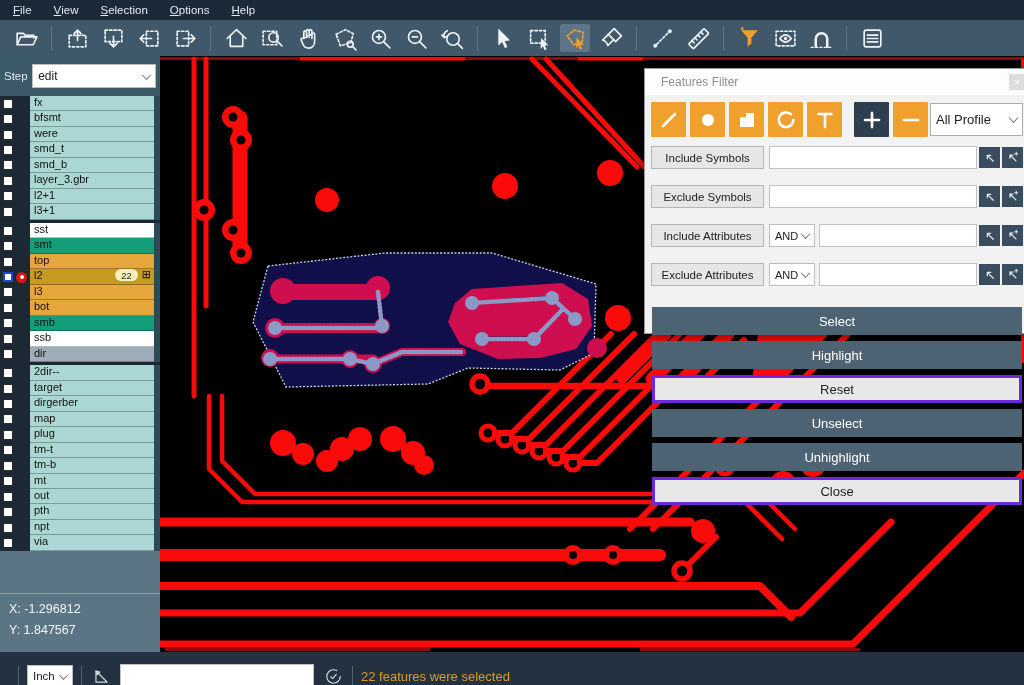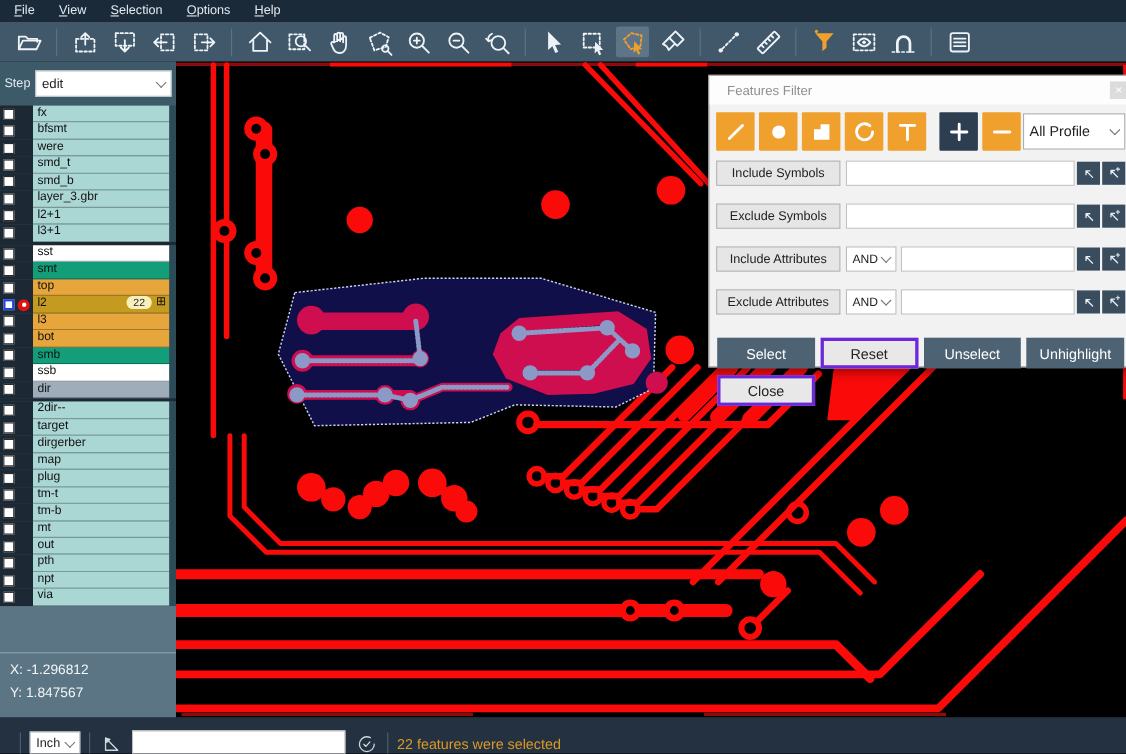--- a/index.html
+++ b/index.html
@@ -88,21 +88,21 @@
   #profile{width:93px;height:33px;margin-left:auto;font-size:13px;border-color:#adadad}
   .frow{display:flex;align-items:center;margin-bottom:16px;padding:0 0}
   .flabel{width:113px;height:23px;background:#e6e6e6;border:1px solid #b5b5b5;font-size:11.5px;color:#222;
     display:flex;align-items:center;justify-content:center;margin-right:5px;flex:none}
   .fand{width:46px;height:23px;margin-right:4px;font-size:11px;flex:none}
   .finput{flex:1;height:23px;border:1px solid #c2c2c2;background:#fff;font-size:11px;padding:0 4px;
     font-family:"Liberation Sans",sans-serif}
   .abtn{width:21px;height:21px;background:#3a4d5e;color:#e8eef4;display:flex;align-items:center;justify-content:center;
     flex:none;margin-left:2px}
   .abtn svg{width:15px;height:15px;stroke:currentColor;fill:none;stroke-width:1.9;stroke-linecap:round}
-  #actions{display:grid;grid-template-columns:1fr 1fr 1fr 1fr;grid-gap:6px 5px;margin-top:5px;padding:0 1px}
+  #actions{display:grid;grid-template-columns:1fr;grid-gap:6px 5px;margin-top:5px;padding:0 1px}
   .act{height:28px;font-size:13px;display:flex;align-items:center;justify-content:center;cursor:default}
   .act.dark{background:#4d6374;color:#fff}
   .act.light{background:#e8e8e8;color:#222;border:3px solid #6d28d9}
 
   
   #statusbar{position:absolute;left:0;top:652px;width:1024px;height:48px;background:var(--bar-bg);
     display:flex;align-items:center;padding-left:10px}
   .sdiv{width:1px;height:20px;background:#50626f;margin:0 8px;flex:none}
   #unitsel{width:46px;height:22px;font-size:11.5px}
   .sico{width:22px;height:22px;color:#cfd8df;display:flex;align-items:center;justify-content:center;flex:none}
@@ -811,20 +811,21 @@
             <div class="abtn">
               <svg viewBox="0 0 24 24">
                 <path d="M17.5 17.5L8 8M8 8h5M8 8v5"></path>
                 <path d="M18 3.5v5M15.5 6h5" stroke-width="1.5"></path>
               </svg>
             </div>
           </div>
         </div>
       <div id="actions">
           <div class="act dark">Select</div>
+          <div class="act dark">Highlight</div>
           <div class="act light">Reset</div>
           <div class="act dark">Unselect</div>
           <div class="act dark">Unhighlight</div>
           <div class="act light">Close</div>
         </div>
     </div>
   </div>
 
   <div id="statusbar">
     <div class="sdiv"></div>

